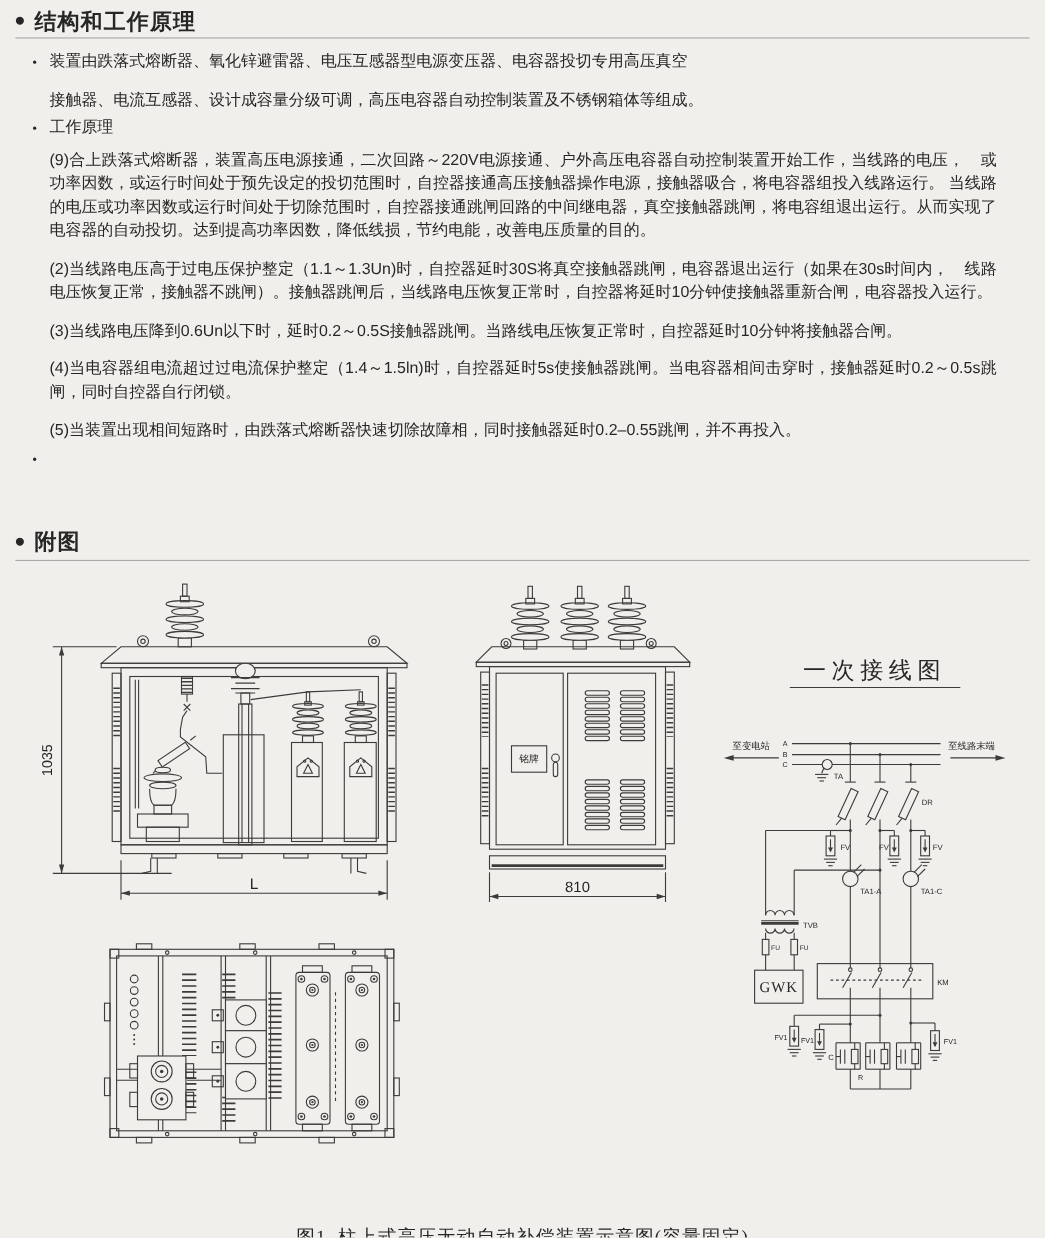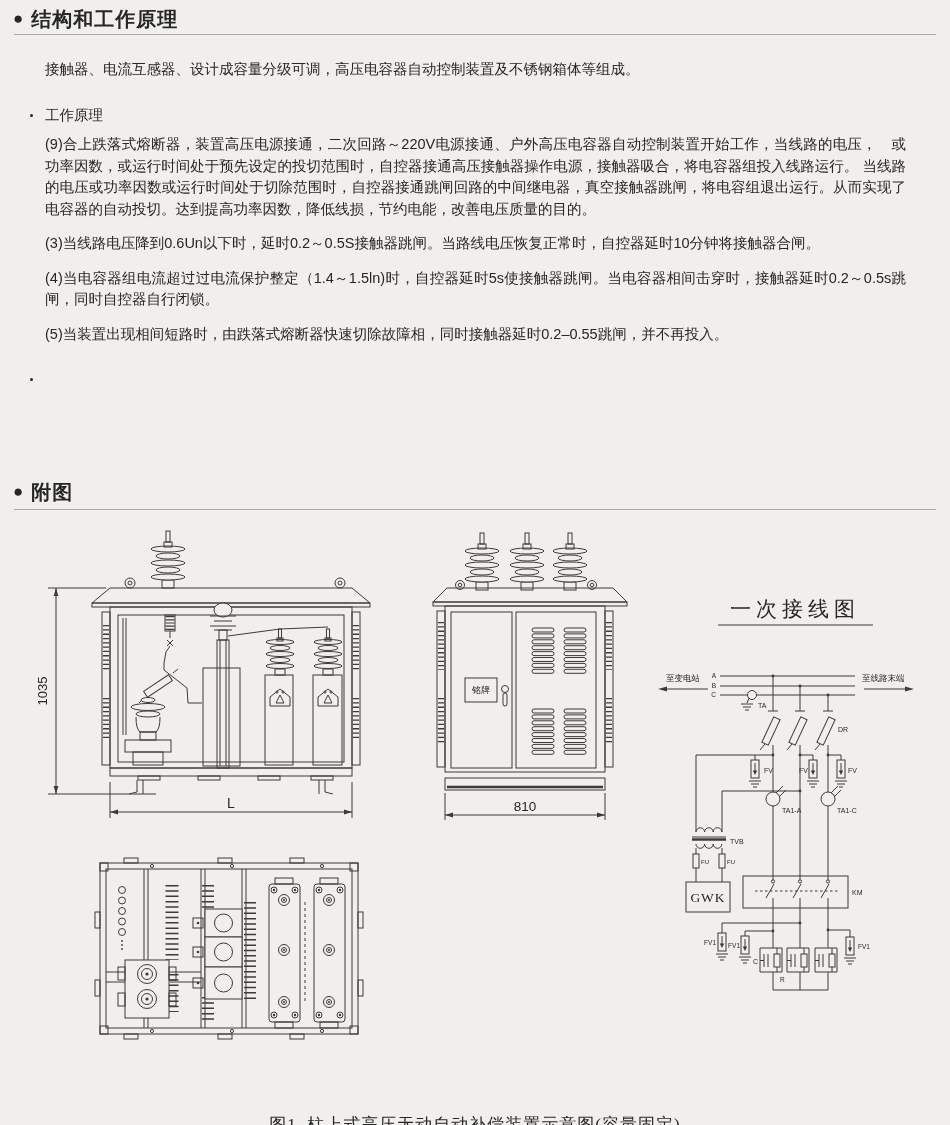--- a/index.html
+++ b/index.html
@@ -8,21 +8,21 @@
   .page{position:absolute;inset:0;}
   .sec-header{position:absolute;left:13px;display:flex;align-items:center;gap:8px;}
   .sec-dot{font-size:17px;line-height:1;transform:translateY(-1px);}
   .sec-title{font-size:20px;font-weight:bold;letter-spacing:1px;}
   .rule{position:absolute;left:14px;width:922px;height:0;border-top:1px solid #a8a8a8;}
   .textcol{position:absolute;left:28px;top:46px;width:878px;font-size:14.5px;line-height:21.5px;text-align:justify;}
   .li{position:relative;padding-left:17px;}
   .li .mark{position:absolute;left:2px;top:9px;width:3px;height:3px;border-radius:50%;background:#262626;}
   .para{margin-left:17px;}
   .mt-a{margin-top:13px;}
-  .mt-b{margin-top:24px;}
+  .mt-b{margin-top:4px;}
   .mt-c{margin-top:8px;}
   .caption{position:absolute;top:1086px;left:0;width:950px;text-align:center;
            font-family:"Liberation Serif","DejaVu Serif",serif;font-size:17px;letter-spacing:1px;margin-top:27px;}
   svg.draw{position:absolute;stroke:#3b3b3b;fill:none;stroke-width:1;}
   svg.draw .tx{fill:#262626;stroke:none;font-family:"Liberation Sans","DejaVu Sans",sans-serif;}
   svg.draw .sx{fill:#262626;stroke:none;font-family:"Liberation Serif","DejaVu Serif",serif;}
   svg.draw .dotf{fill:#3b3b3b;stroke:none;}
   svg.draw .bgf{fill:#f1efec;}
   svg.draw .thick{stroke-width:2.5;}
 </style>
@@ -31,23 +31,25 @@
 
 <div class="page">
 
   <div class="sec-header" style="top:6px;">
     <span class="sec-dot">●</span>
     <span class="sec-title">结构和工作原理</span>
   </div>
   <div class="rule" style="top:34px;"></div>
 
   <div class="textcol">
+    <div class="li"><span class="mark"></span><span>装置由跌落式熔断器、氧化锌避雷器、电压互感器型电源变压器、电容器投切专用高压真空</span></div>
     <div class="li mt-a"><span>接触器、电流互感器、设计成容量分级可调，高压电容器自动控制装置及不锈钢箱体等组成。</span></div>
     <div class="li mt-b"><span class="mark"></span><span>工作原理</span></div>
     <div class="para mt-c">(9)合上跌落式熔断器，装置高压电源接通，二次回路～220V电源接通、户外高压电容器自动控制装置开始工作，当线路的电压，　或功率因数，或运行时间处于预先设定的投切范围时，自控器接通高压接触器操作电源，接触器吸合，将电容器组投入线路运行。 当线路的电压或功率因数或运行时间处于切除范围时，自控器接通跳闸回路的中间继电器，真空接触器跳闸，将电容组退出运行。从而实现了电容器的自动投切。达到提高功率因数，降低线损，节约电能，改善电压质量的目的。</div>
+    <div class="para mt-a">(2)当线路电压高于过电压保护整定（1.1～1.3Un)时，自控器延时30S将真空接触器跳闸，电容器退出运行（如果在30s时间内，　线路电压恢复正常，接触器不跳闸）。接触器跳闸后，当线路电压恢复正常时，自控器将延时10分钟使接触器重新合闸，电容器投入运行。</div>
     <div class="para mt-a">(3)当线路电压降到0.6Un以下时，延时0.2～0.5S接触器跳闸。当路线电压恢复正常时，自控器延时10分钟将接触器合闸。</div>
     <div class="para mt-a">(4)当电容器组电流超过过电流保护整定（1.4～1.5ln)时，自控器延时5s使接触器跳闸。当电容器相间击穿时，接触器延时0.2～0.5s跳闸，同时自控器自行闭锁。</div>
     <div class="para mt-a">(5)当装置出现相间短路时，由跌落式熔断器快速切除故障相，同时接触器延时0.2–0.55跳闸，并不再投入。</div>
     <div class="li mt-b"><span class="mark"></span></div>
   </div>
 
   <div class="sec-header" style="top:479px;">
     <span class="sec-dot">●</span>
     <span class="sec-title">附图</span>
   </div>

